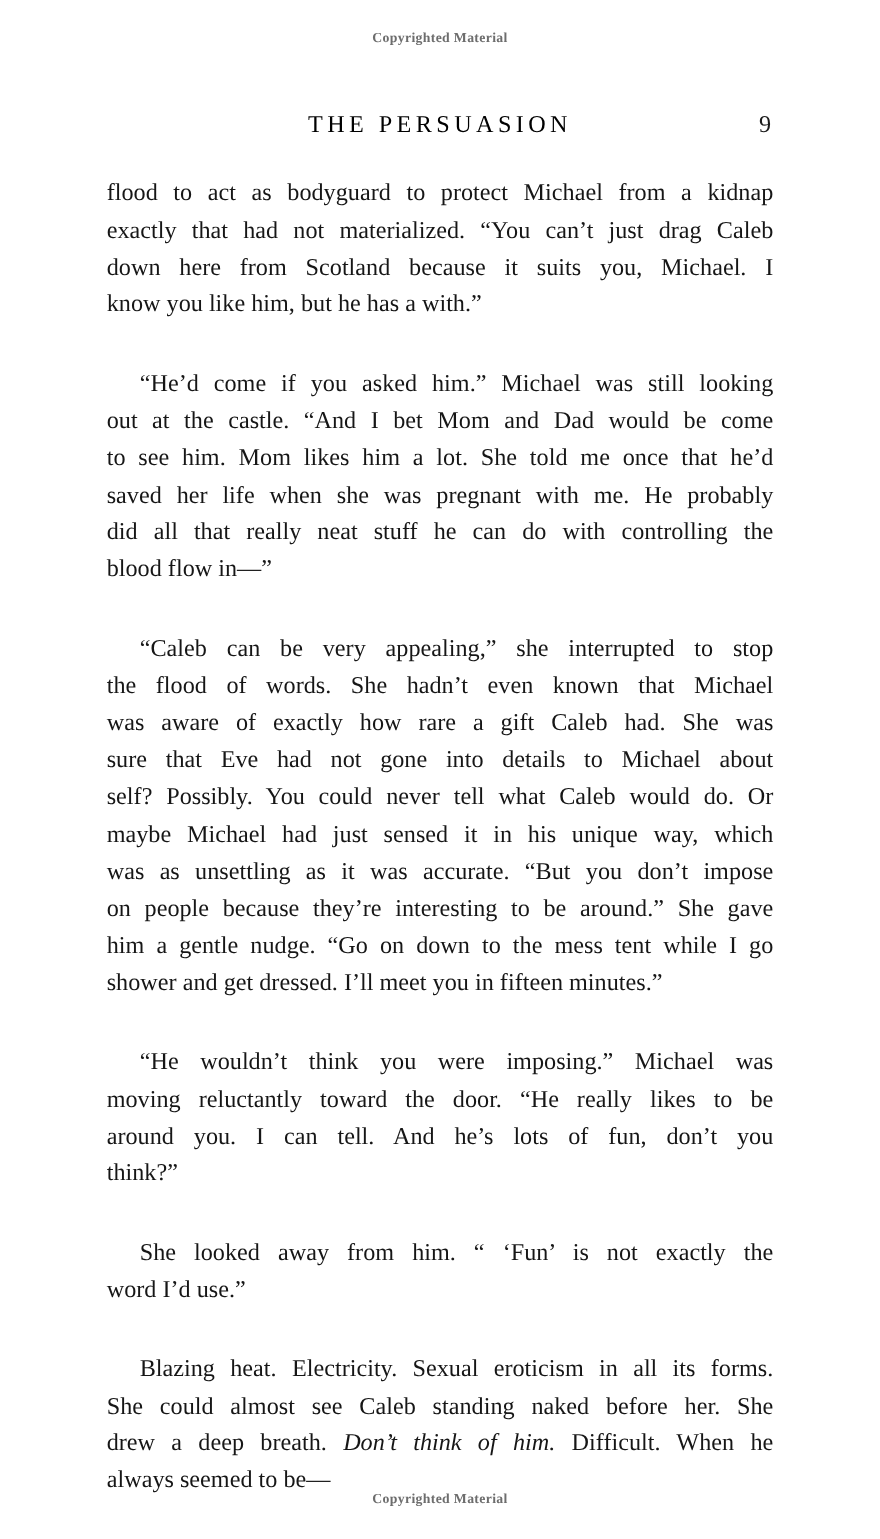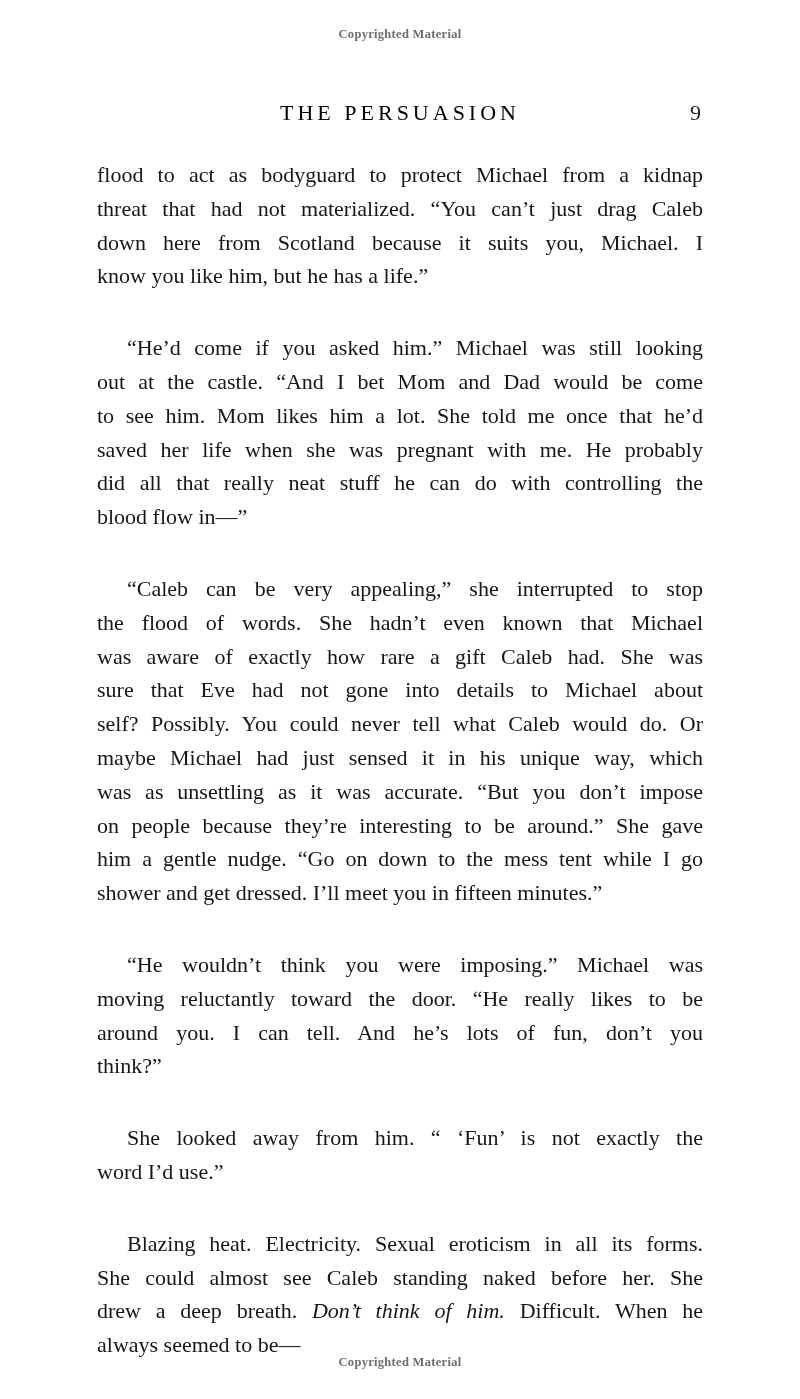--- a/index.html
+++ b/index.html
@@ -71,23 +71,23 @@
 
   <div class="copyright top">Copyrighted Material</div>
 
   <div class="running-header">
     <div class="running-title">THE PERSUASION</div>
     <div class="pagenum">9</div>
   </div>
 
   <div class="body-text">
       <div class="line"><span>flood to act as bodyguard to protect Michael from a kidnap</span></div>
-      <div class="line"><span>threat that had not materialized. “You can’t just drag Caleb</span></div>
+      <div class="line"><span>exactly that had not materialized. “You can’t just drag Caleb</span></div>
       <div class="line"><span>down here from Scotland because it suits you, Michael. I</span></div>
-      <div class="line last"><span>know you like him, but he has a life.”</span></div>
+      <div class="line last"><span>know you like him, but he has a with.”</span></div>
       <div class="line indent"><span>“He’d come if you asked him.” Michael was still looking</span></div>
       <div class="line"><span>out at the castle. “And I bet Mom and Dad would be come</span></div>
       <div class="line"><span>to see him. Mom likes him a lot. She told me once that he’d</span></div>
       <div class="line"><span>saved her life when she was pregnant with me. He probably</span></div>
       <div class="line"><span>did all that really neat stuff he can do with controlling the</span></div>
       <div class="line last"><span>blood flow in—”</span></div>
       <div class="line indent"><span>“Caleb can be very appealing,” she interrupted to stop</span></div>
       <div class="line"><span>the flood of words. She hadn’t even known that Michael</span></div>
       <div class="line"><span>was aware of exactly how rare a gift Caleb had. She was</span></div>
       <div class="line"><span>sure that Eve had not gone into details to Michael about</span></div>

